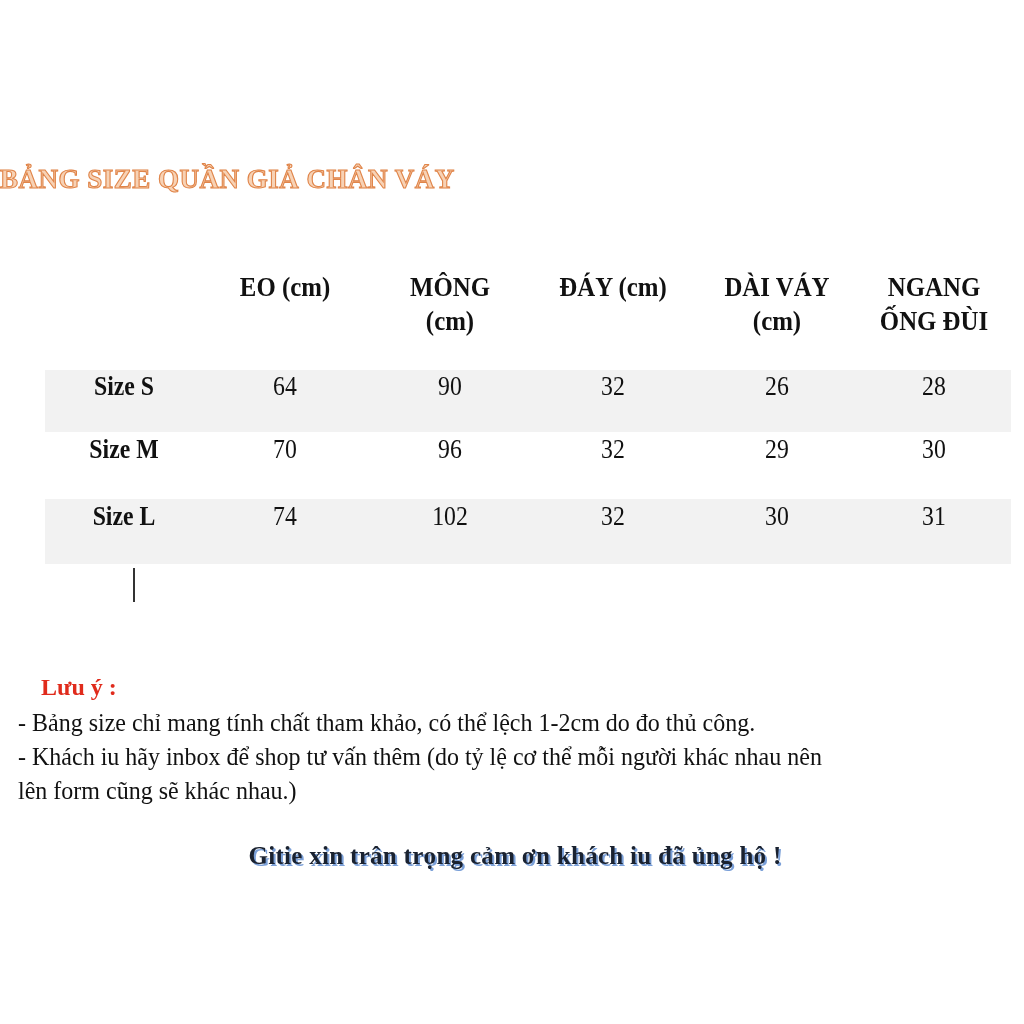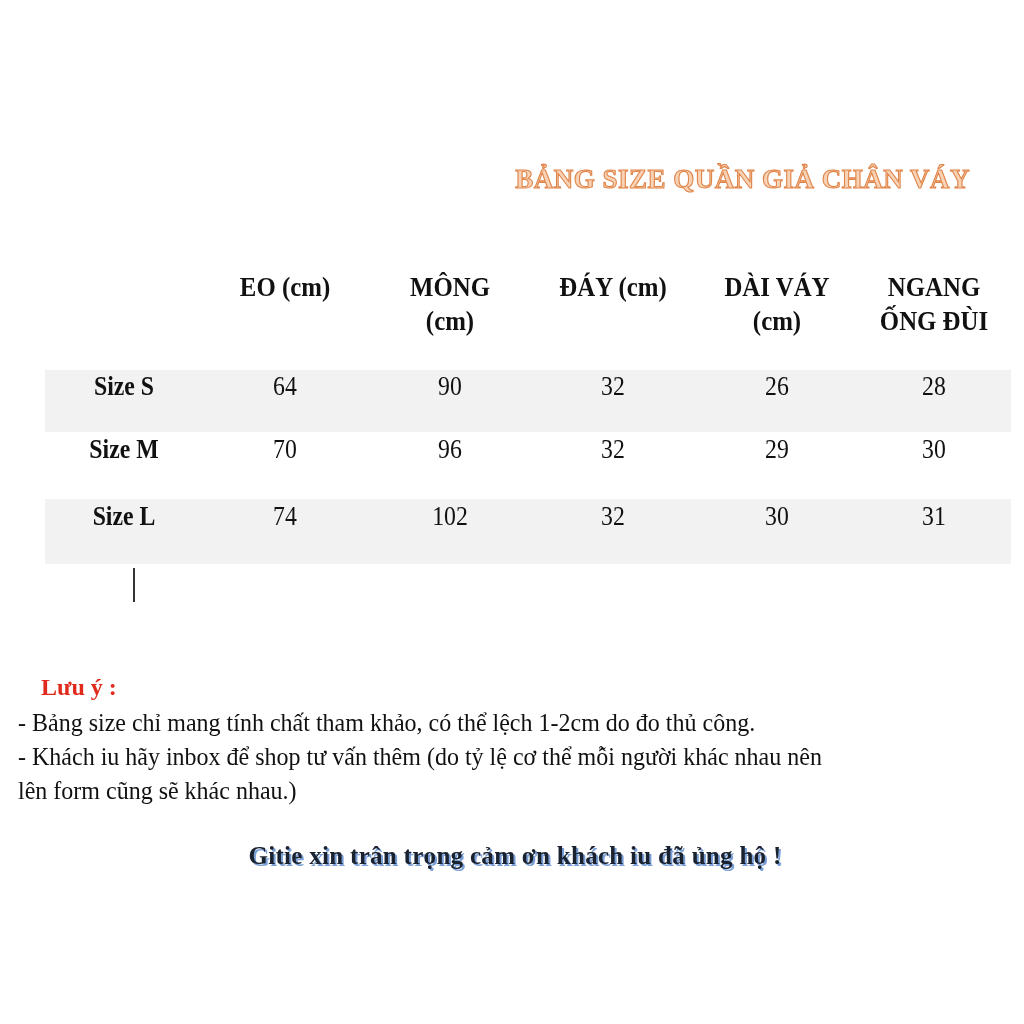--- a/index.html
+++ b/index.html
@@ -1,18 +1,18 @@
 <!DOCTYPE html>
 <html><head>
   <meta charset="utf-8">
   <style>
     html, body { margin: 0; padding: 0; background: #ffffff; }
     body { width: 1024px; height: 1024px; position: relative; overflow: hidden;
            font-family: "Liberation Serif", "DejaVu Serif", serif; color: #111; }
-    .title { position: absolute; top: 164px; left: 0; width: 970px; text-align: right;
+    .title { position: absolute; top: 164px; left: 0; width: 970px; text-align: left;
              font-size: 27px; font-weight: bold; letter-spacing: 0.5px;
              color: #f7d2b5; -webkit-text-stroke: 1.1px #e0854a; }
     .hdr { position: absolute; top: 270px; font-size: 27px; font-weight: bold;
            text-align: center; line-height: 34px; transform: scaleX(0.92); transform-origin: center; }
     .row-bg { position: absolute; left: 45px; width: 966px; background: #f2f2f2; }
     .cell { position: absolute; font-size: 27px; text-align: center; width: 120px;
             transform: scaleX(0.88); transform-origin: center; }
     .label { font-weight: bold; }
     .cursor { position: absolute; left: 133px; top: 568px; width: 2px; height: 34px; background: #333; }
     .note-title { position: absolute; left: 41px; top: 674px; font-size: 24px; font-weight: bold; color: #e02b1c; }

